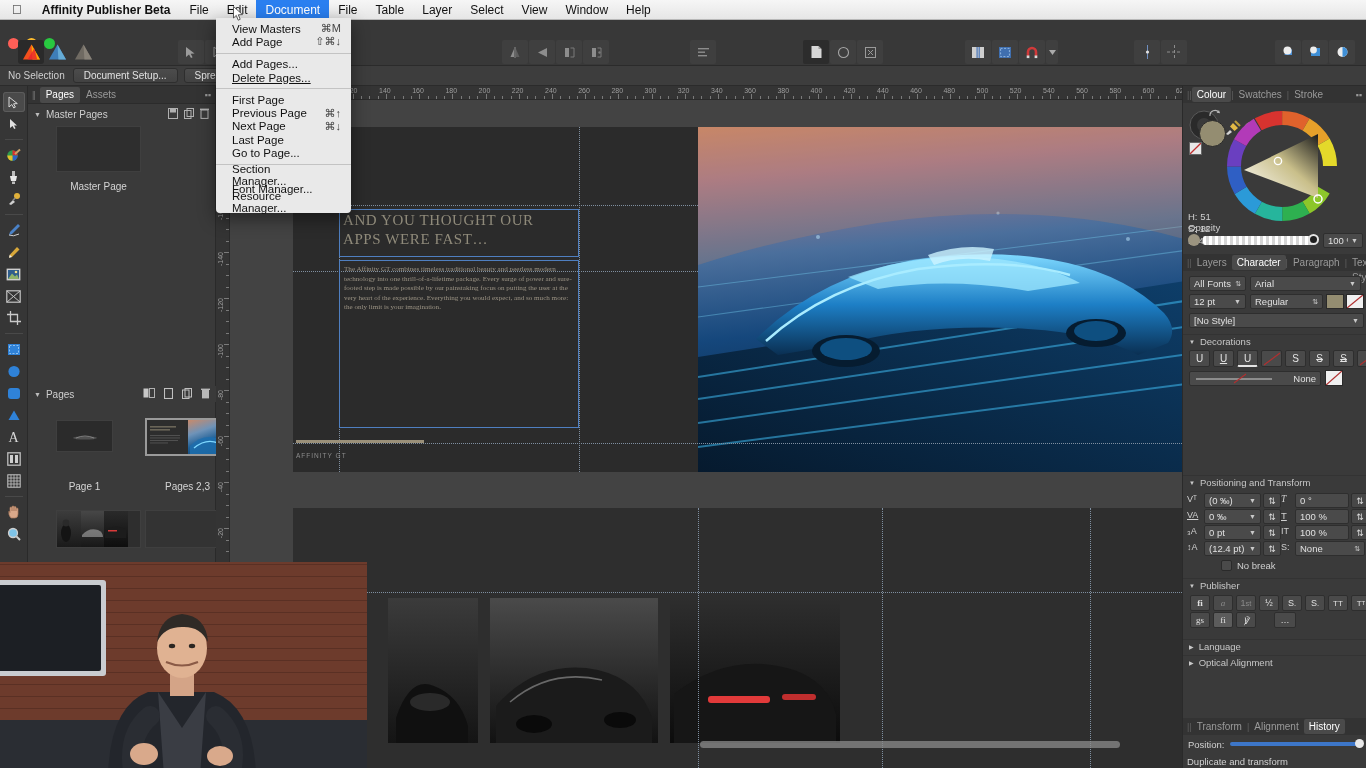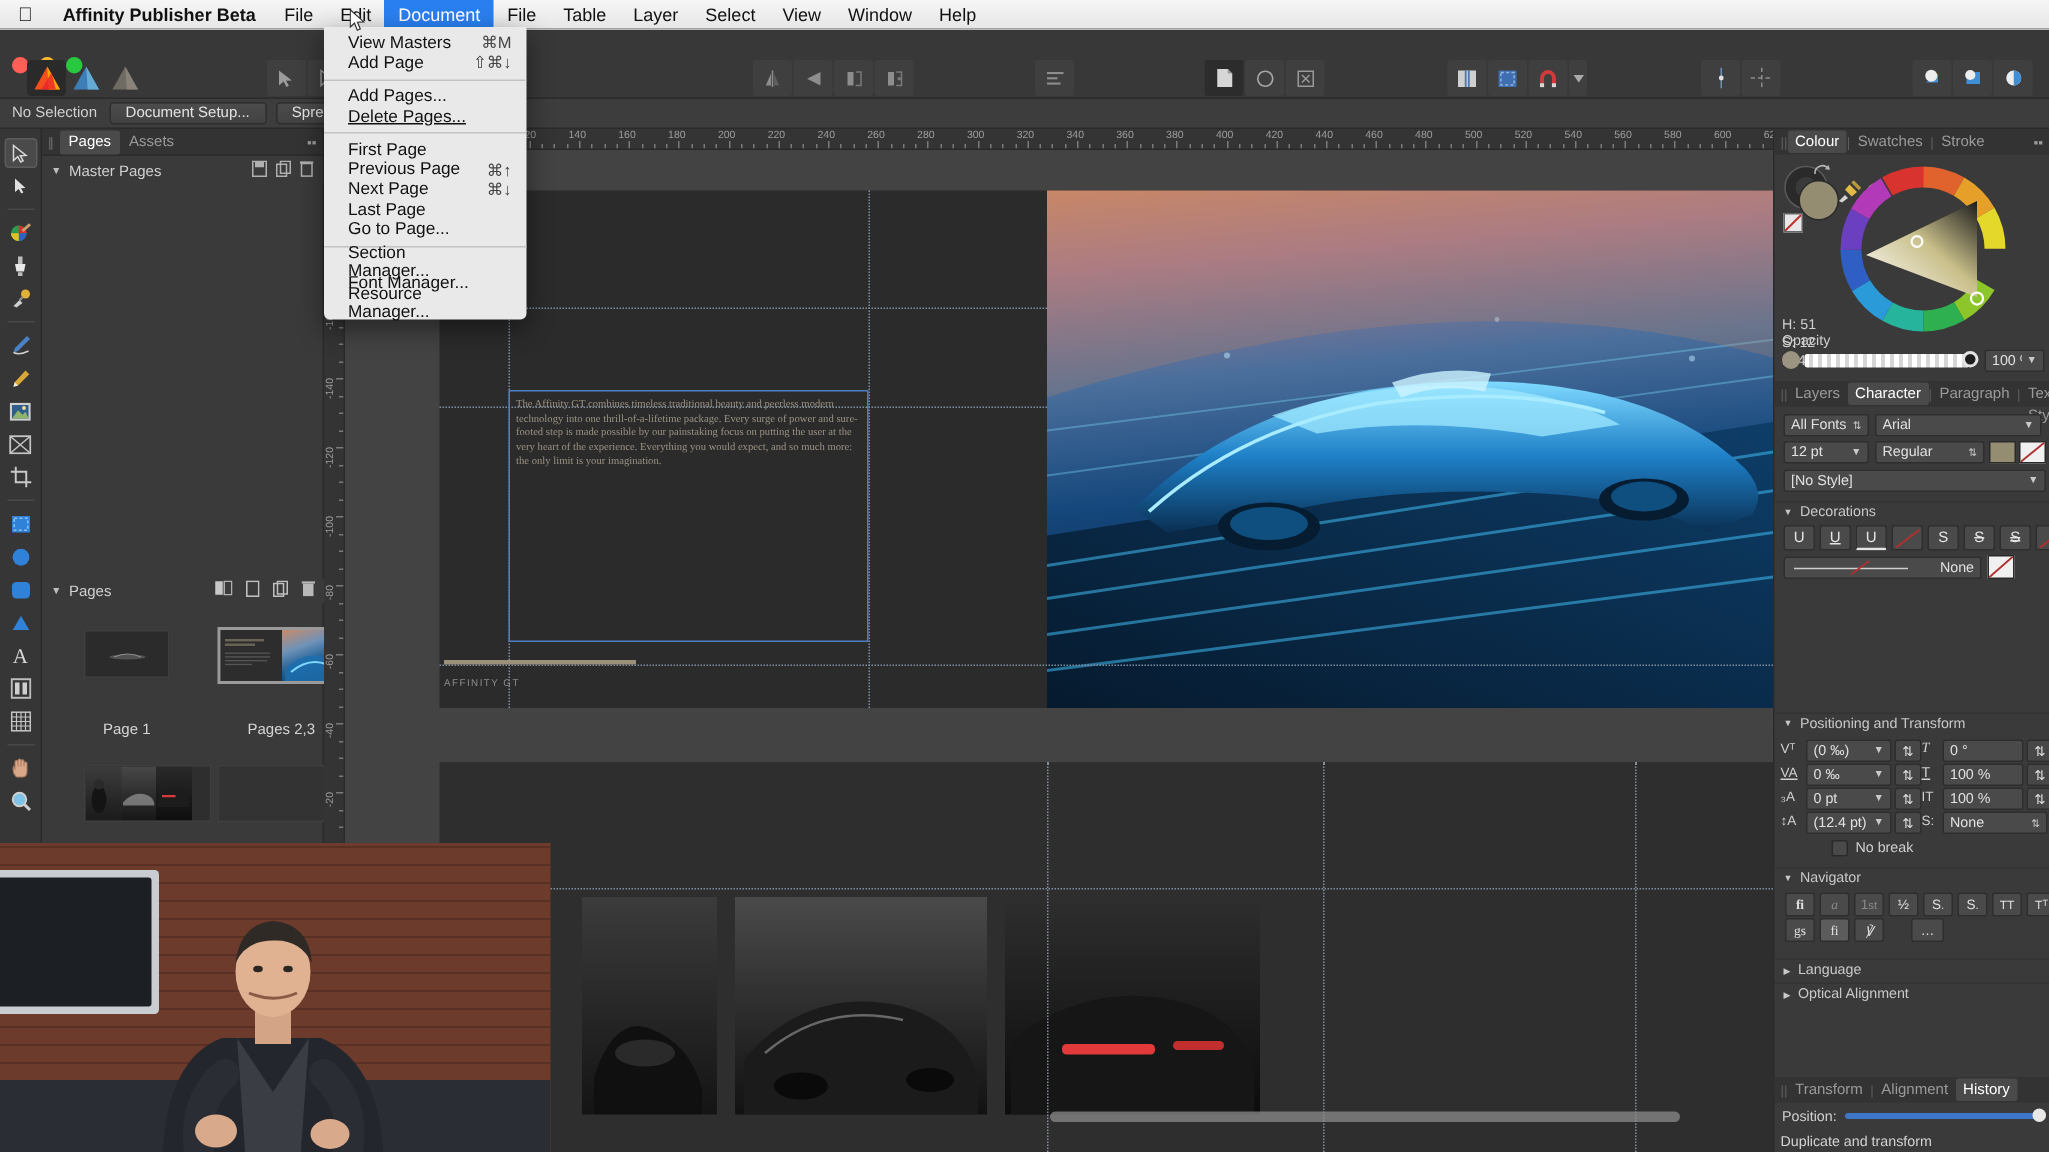--- a/index.html
+++ b/index.html
@@ -542,20 +542,24 @@
               <rect x="3" y="0.5" width="6.5" height="8" fill="none" stroke="#b0b0b0" stroke-width="1"></rect>
             </svg>
         </span>
         <span>
           <svg width="9" height="11" viewBox="0 0 9 11">
               <rect x="1" y="2" width="7" height="8.4" fill="none" stroke="#b0b0b0" stroke-width="1"></rect>
               <rect x="0" y="0.6" width="9" height="1.4" fill="#b0b0b0"></rect>
             </svg>
         </span>
       </span>
+    </div>
+    <div style="position:absolute;left:0;top:36px;width:188px;height:82px">
+      <div class="pg-thumb" style="position:absolute;left:28px;top:4px;width:85px;height:46px;background:#2e2e2e"></div>
+      <div style="position:absolute;left:0;top:54px;width:141px;text-align:center" class="thumb-cap">Master Page</div>
     </div>
 
     <div class="sect-head" style="position:absolute;top:300px;left:0;width:188px">
       <span class="tri">▼</span>
       <span>Pages</span>
       <span class="tools-r" style="gap:9px">
         <span>
           <svg width="12" height="10" viewBox="0 0 12 10">
               <rect x="0.5" y="0.5" width="5" height="9" fill="#c8c8c8"></rect>
               <rect x="6.5" y="0.5" width="5" height="9" fill="none" stroke="#b0b0b0"></rect>
@@ -892,20 +896,23 @@
           <path d="M0 0 L512 0 L512 120 Q360 70 180 96 Q80 112 0 138 Z" fill="#c4845f" opacity=".25"></path>
         </svg>
       </div>
 
       <div class="guide-h" style="left:0;top:78px;width:405px"></div>
       <div class="guide-h" style="left:0;top:144px;width:405px"></div>
       <div class="guide-h" style="left:0;top:316px;width:917px"></div>
       <div class="guide-v" style="left:46px;top:0;height:345px"></div>
       <div class="guide-v" style="left:286px;top:0;height:345px"></div>
 
+      <div class="frame" style="left:46px;top:82px;width:240px;height:48px">
+        <div class="doc-h1" style="padding:1px 3px">AND YOU THOUGHT OUR APPS WERE FAST…</div>
+      </div>
 
       <div class="frame" style="left:46px;top:133px;width:240px;height:168px">
         <div class="doc-p" style="padding:4px 4px 0 4px">The Affinity GT combines timeless traditional beauty and peerless modern technology into one thrill-of-a-lifetime package. Every surge of power and sure-footed step is made possible by our painstaking focus on putting the user at the very heart of the experience. Everything you would expect, and so much more: the only limit is your imagination.</div>
       </div>
 
       <div style="position:absolute;left:3px;top:313px;width:128px;height:3px;background:#9b9079"></div>
       <div style="position:absolute;left:3px;top:325px;font-size:6.5px;letter-spacing:1px;color:#8c8c8c">AFFINITY GT</div>
     </div>
 
     <div class="spread" style="left:63px;top:408px;width:917px;height:270px;background:#2e2e2e">
@@ -1170,21 +1177,21 @@
         </div>
     </div>
 
     <div style="position:absolute;left:38px;top:474px;display:flex;align-items:center;gap:5px">
       <span style="width:11px;height:11px;background:#4a4a4a;border:1px solid #2a2a2a;border-radius:2px;display:block"></span>
       <span style="font-size:9.5px;color:#d0d0d0">No break</span>
     </div>
 
     <div class="secthead2" style="position:absolute;top:492px;left:0;width:184px">
       <span class="tri">▼</span>
-      <span>Navigator</span>
+      <span>Publisher</span>
     </div>
     <div style="position:absolute;left:7px;top:509px;display:flex;gap:3px">
       <div class="typo" style="font-family:'Liberation Serif',serif;font-weight:bold">fi</div>
       <div class="typo" style="font-family:'Liberation Serif',serif;font-style:italic;color:#8a8a8a">a</div>
       <div class="typo" style="color:#8a8a8a">1<sup>st</sup></div>
       <div class="typo">½</div>
       <div class="typo">S<sup>.</sup></div>
       <div class="typo">S<sub>.</sub></div>
       <div class="typo" style="font-size:8px">TT</div>
       <div class="typo" style="font-size:8px">T<span style="font-size:6px">T</span></div>

